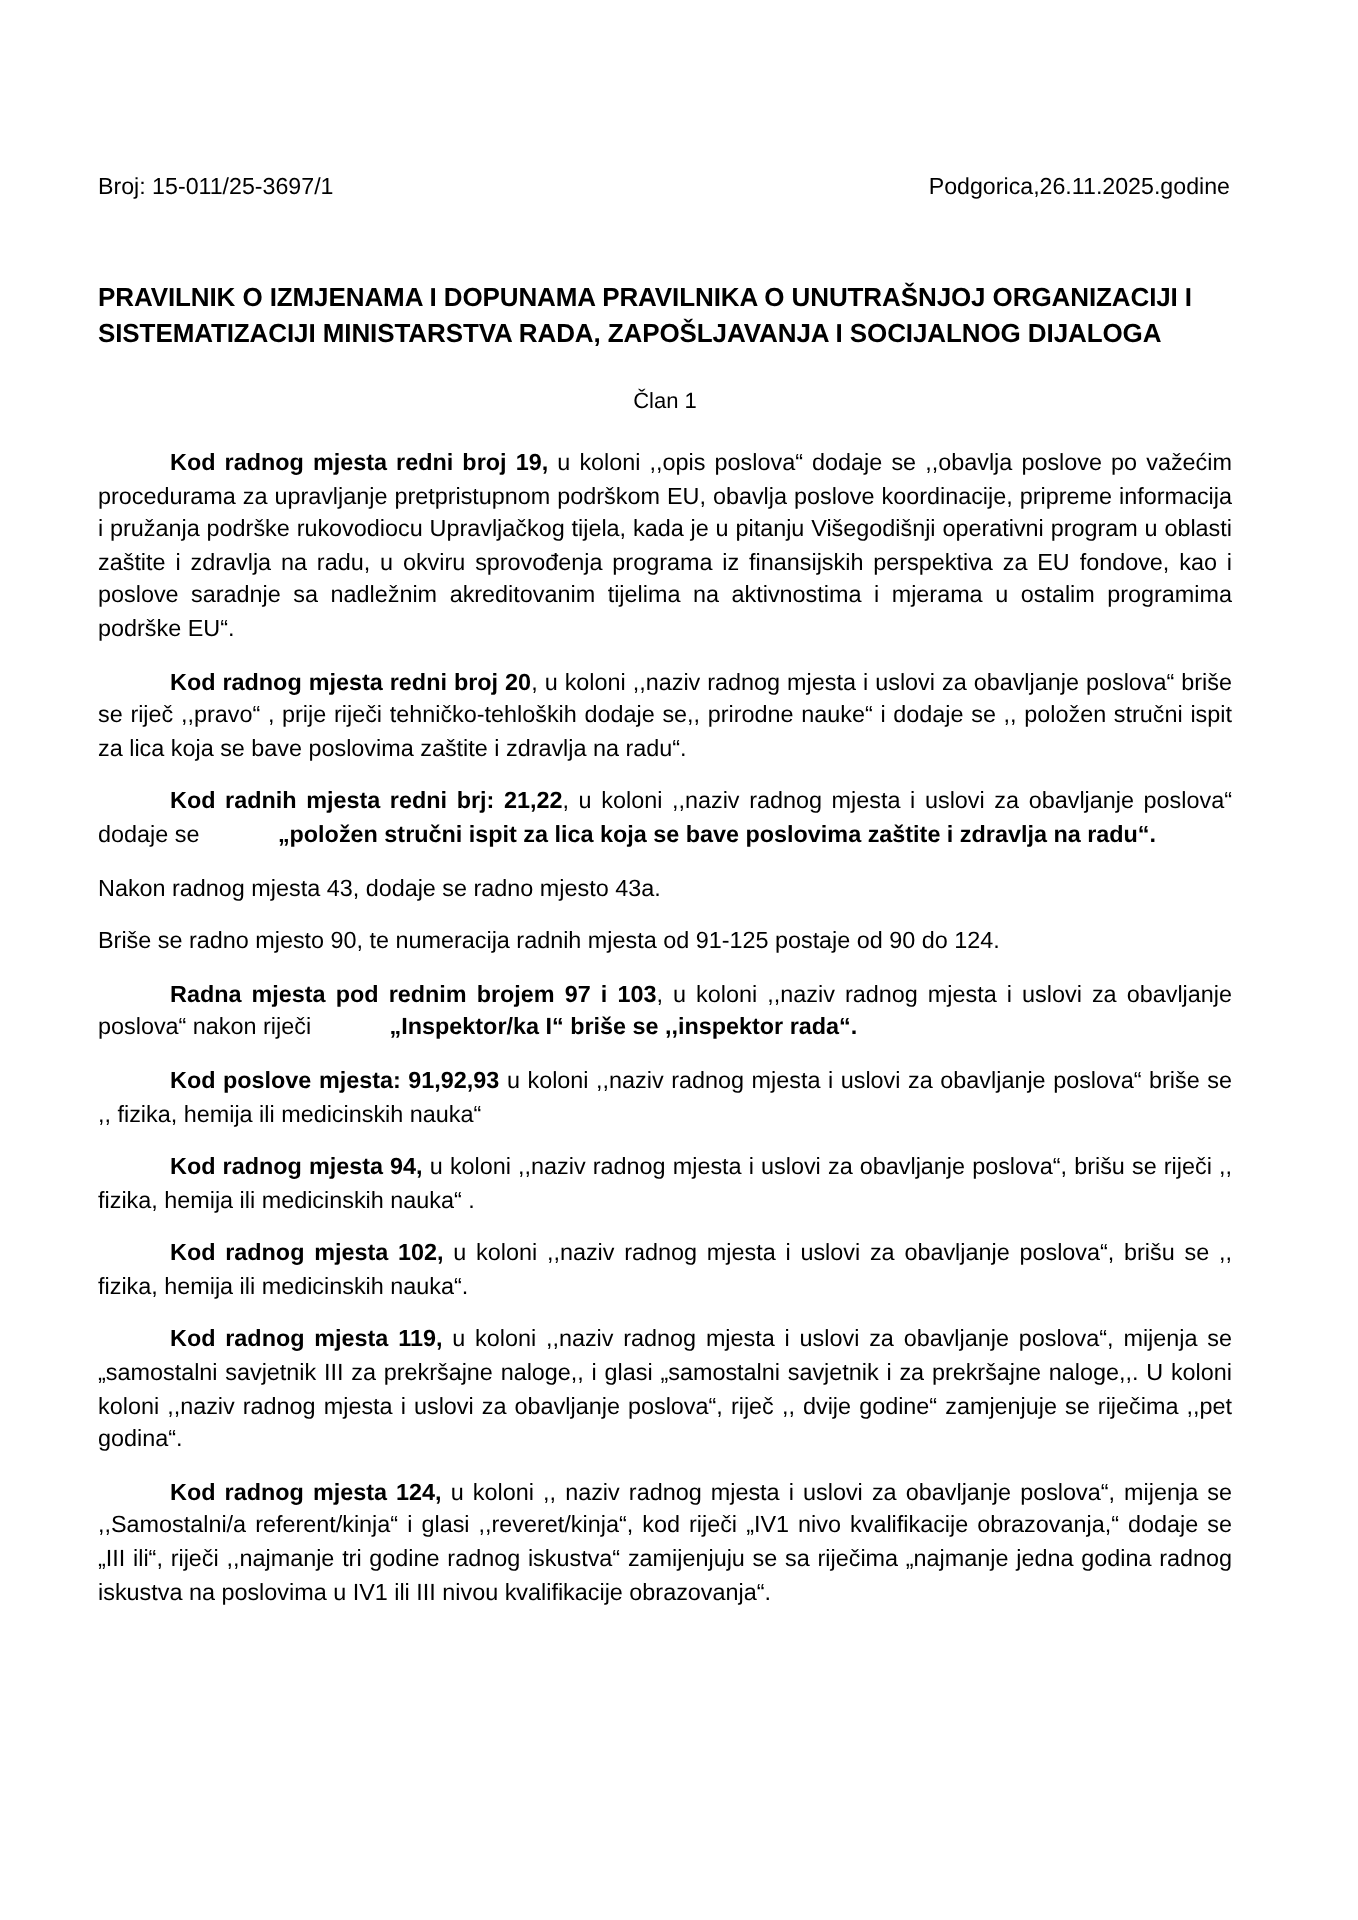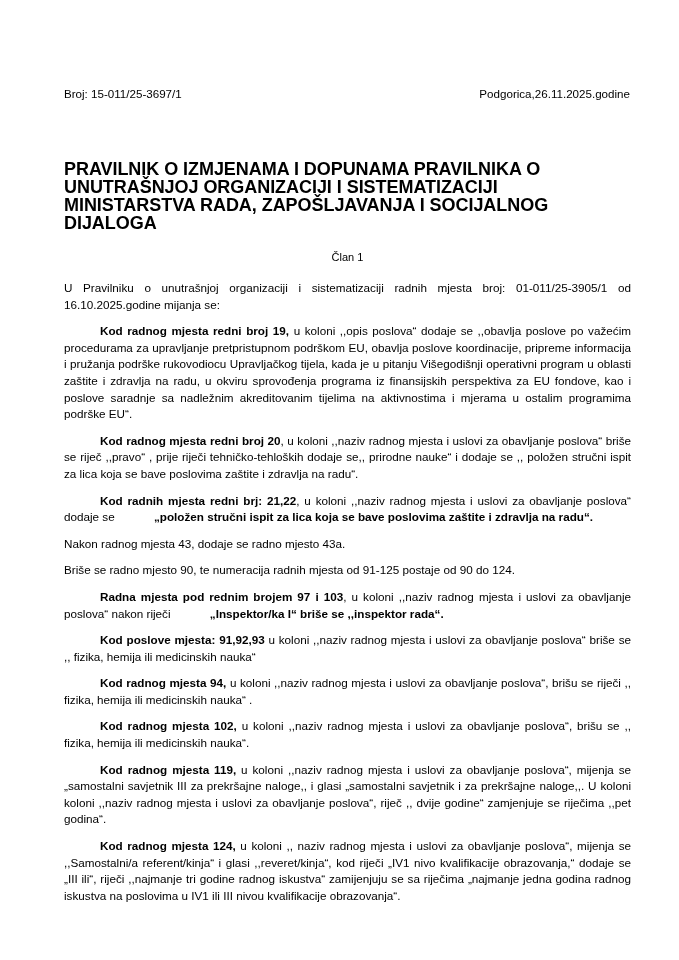--- a/index.html
+++ b/index.html
@@ -19,42 +19,42 @@
     position: relative;
     width: 679px;
     height: 960px;
     box-sizing: border-box;
     padding: 0;
     background: #ffffff;
     overflow: hidden;
   }
   .content {
     position: absolute;
-    left: 64px;
+    left: 49px;
     top: 0;
     width: 567px;
   }
 
   
   .doc-header {
     display: flex;
     justify-content: space-between;
     align-items: baseline;
     margin-top: 86px;
     font-size: 11.6px;
     line-height: 16px;
     white-space: nowrap;
   }
   .doc-header .ref-no { text-align: left; }
   .doc-header .place-date { text-align: right; padding-right: 1px; }
 
   
   .doc-title {
-    margin-top: 58px;
-    font-size: 18px;
+    margin-top: 38px;
+    font-size: 13px;
     font-weight: bold;
     line-height: 18px;
     text-align: left;
     letter-spacing: -0.05px;
   }
 
   
   .article-heading {
     margin-top: 17px;
     font-size: 11px;
@@ -84,21 +84,20 @@
     <div class="doc-header">
       <span class="ref-no">Broj: 15-011/25-3697/1</span>
       <span class="place-date">Podgorica,26.11.2025.godine</span>
     </div>
 
     <h1 class="doc-title">PRAVILNIK O IZMJENAMA I DOPUNAMA PRAVILNIKA O UNUTRAŠNJOJ ORGANIZACIJI I SISTEMATIZACIJI MINISTARSTVA RADA, ZAPOŠLJAVANJA I SOCIJALNOG DIJALOGA</h1>
 
     <div class="article-heading">Član 1</div>
 
     <div class="body-block">
-        <p class="para"><span>U Pravilniku o unutrašnjoj organizaciji i sistematizaciji radnih mjesta broj: 01-011/25-3905/1 od 16.10.2025.godine mijanja se:</span></p>
         <p class="para"><b>Kod radnog mjesta redni broj 19,</b><span> u koloni ,,opis poslova“ dodaje se ,,obavlja  poslove po važećim procedurama za   upravljanje pretpristupnom   podrškom EU, obavlja poslove koordinacije, pripreme informacija i  pružanja podrške rukovodiocu  Upravljačkog tijela, kada je u pitanju  Višegodišnji operativni program u  oblasti zaštite i zdravlja na radu, u  okviru sprovođenja programa iz  finansijskih perspektiva za EU  fondove, kao i poslove saradnje sa  nadležnim akreditovanim tijelima na  aktivnostima i mjerama u ostalim  programima podrške EU“.</span></p>
         <p class="para"><b>Kod radnog mjesta redni broj 20</b><span>, u koloni ,,naziv radnog mjesta i uslovi za obavljanje poslova“ briše se riječ ,,pravo“ ,  prije riječi tehničko-tehloških dodaje se,, prirodne nauke“ i dodaje se ,, položen stručni ispit za lica koja se bave poslovima zaštite i zdravlja na radu“.</span></p>
         <p class="para"><b>Kod radnih mjesta redni brj: 21,22</b><span>, u koloni ,,naziv radnog mjesta i uslovi za obavljanje poslova“ dodaje se </span><b>„položen stručni ispit za lica koja se bave poslovima zaštite i zdravlja na radu“.</b></p>
         <p class="para"><span>Nakon radnog mjesta 43, dodaje se radno mjesto 43a.</span></p>
         <p class="para"><span>Briše se radno mjesto 90, te numeracija radnih mjesta od 91-125 postaje od 90 do 124.</span></p>
         <p class="para"><b>Radna mjesta pod rednim brojem 97 i 103</b><span>, u koloni ,,naziv radnog mjesta i uslovi za obavljanje poslova“ nakon riječi </span><b>„Inspektor/ka I“ briše se ,,inspektor rada“.</b></p>
         <p class="para"><b>Kod poslove mjesta: 91,92,93</b><span> u koloni ,,naziv radnog mjesta i uslovi za obavljanje poslova“ briše se ,, fizika, hemija ili medicinskih nauka“</span></p>
         <p class="para"><b>Kod radnog mjesta 94,</b><span> u koloni ,,naziv radnog mjesta i uslovi za obavljanje poslova“,  brišu se riječi ,, fizika, hemija ili medicinskih nauka“ .</span></p>
         <p class="para"><b>Kod radnog mjesta 102,</b><span> u koloni ,,naziv radnog mjesta i uslovi za obavljanje poslova“, brišu se ,, fizika, hemija ili medicinskih nauka“.</span></p>
         <p class="para"><b>Kod radnog mjesta 119,</b><span> u koloni ,,naziv radnog mjesta i uslovi za obavljanje poslova“, mijenja se „samostalni savjetnik III za prekršajne naloge,, i glasi „samostalni savjetnik i za prekršajne naloge,,. U koloni koloni ,,naziv radnog mjesta i uslovi za obavljanje poslova“, riječ ,, dvije godine“ zamjenjuje se riječima ,,pet godina“.</span></p>

